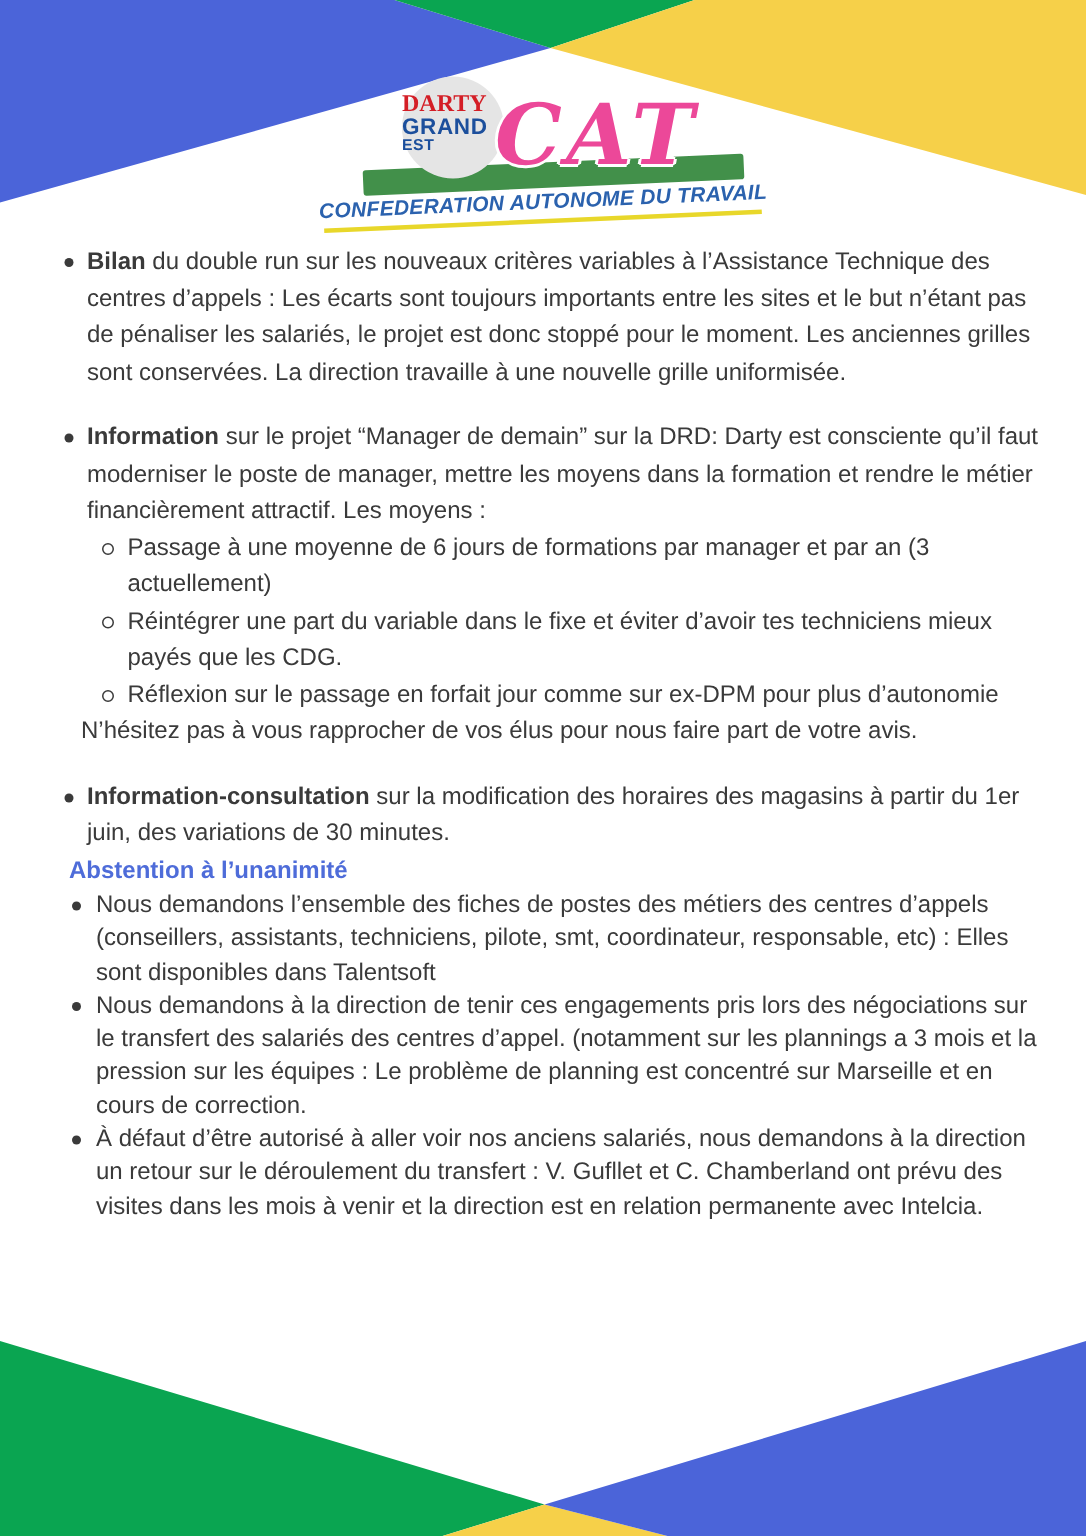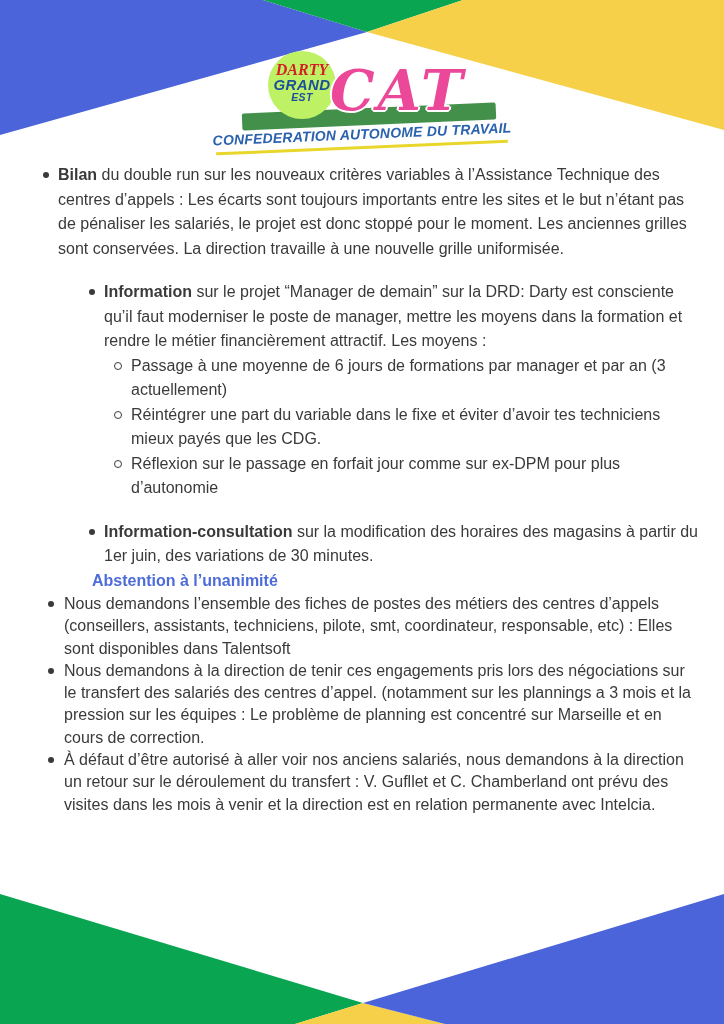--- a/index.html
+++ b/index.html
@@ -10,21 +10,21 @@
   .deco { position:absolute; left:0; top:0; width:724px; height:1024px; pointer-events:none; }
 
   
   .logo { position:absolute; left:228px; top:50px; width:270px; height:112px; }
   .logo-banner {
     position:absolute; left:14px; top:58px; width:254px; height:17px;
     background:#42904a; transform:rotate(-2.5deg); border-radius:2px; z-index:1;
   }
   .logo-circle {
     position:absolute; left:40px; top:1px; width:68px; height:68px; border-radius:50%;
-    background:#bef264; z-index:3; text-align:center; box-sizing:border-box; padding-top:11px;font-style:italic;
+    background:#e5e5e5; z-index:3; box-sizing:border-box; padding-top:11px;
   }
   .logo-darty { font-family:"Liberation Serif", serif; font-weight:bold; color:#d41e26; font-size:16px; line-height:16px; }
   .logo-grand { font-weight:bold; color:#1c4f9c; font-size:15px; line-height:13px; letter-spacing:0.4px; }
   .logo-est   { font-weight:bold; color:#1c4f9c; font-size:10.5px; line-height:12px; letter-spacing:0.4px; }
   .logo-cat {
     position:absolute; left:102px; top:12px; z-index:4;
     font-family:"DejaVu Serif", serif; font-style:italic; font-weight:bold;
     font-size:56px; line-height:1; color:#ec4899; letter-spacing:3px;
     text-shadow:2px 0 #fff,-2px 0 #fff,0 2px #fff,0 -2px #fff,1px 1px #fff,-1px -1px #fff,1px -1px #fff,-1px 1px #fff;
     text-align:center;
@@ -40,21 +40,21 @@
     background:#e8d72a; transform:rotate(-2.5deg); z-index:2;
   }
 
   
   .content {
     position:absolute; left:0; top:0; width:724px; box-sizing:border-box;
     padding:163px 24px 0 30px; font-size:16px; line-height:24.5px;
   }
   ul { list-style:none; margin:0; padding:0 0 0 28px; }
   li { position:relative; }
-  .main-list > li + li { margin-top:19px;margin-left:46px; }
+  .main-list > li + li { margin-top:19px; }
   .main-list > li::before {
     content:""; position:absolute; left:-15px; top:9px;
     width:6px; height:6px; border-radius:50%; background:#3a3a3a;
   }
   .lead { font-weight:bold; }
   .sub-list { padding-left:27px; }
   .sub-list > li::before {
     content:""; position:absolute; left:-17px; top:8px;
     width:6px; height:6px; border-radius:50%; border:1.5px solid #3a3a3a; background:#fff;
   }
@@ -105,20 +105,21 @@
         <span class="lead">Bilan</span><span> du double run sur les nouveaux critères variables à l’Assistance Technique des centres d’appels : Les écarts sont toujours importants entre les sites et le but n’étant pas de pénaliser les salariés, le projet est donc stoppé pour le moment. Les anciennes grilles sont conservées. La direction travaille à une nouvelle grille uniformisée.</span>
       </li>
 
       <li>
         <span class="lead">Information</span><span> sur le projet “Manager de demain” sur la DRD: Darty est consciente qu’il faut moderniser le poste de manager, mettre les moyens dans la formation et rendre le métier financièrement attractif. Les moyens :</span>
         <ul class="sub-list">
           <li>Passage à une moyenne de 6 jours de formations par manager et par an (3 actuellement)</li>
           <li>Réintégrer une part du variable dans le fixe et éviter d’avoir tes techniciens mieux payés que les CDG.</li>
           <li>Réflexion sur le passage en forfait jour comme sur ex-DPM pour plus d’autonomie</li>
         </ul>
+        <div class="note">N’hésitez pas à vous rapprocher de vos élus pour nous faire part de votre avis.</div>
       </li>
 
       <li>
         <span class="lead">Information-consultation</span><span> sur la modification des horaires des magasins à partir du 1er juin, des variations de 30 minutes.</span>
         <div class="vote">Abstention à l’unanimité</div>
       </li>
 
     </ul>
 
 

